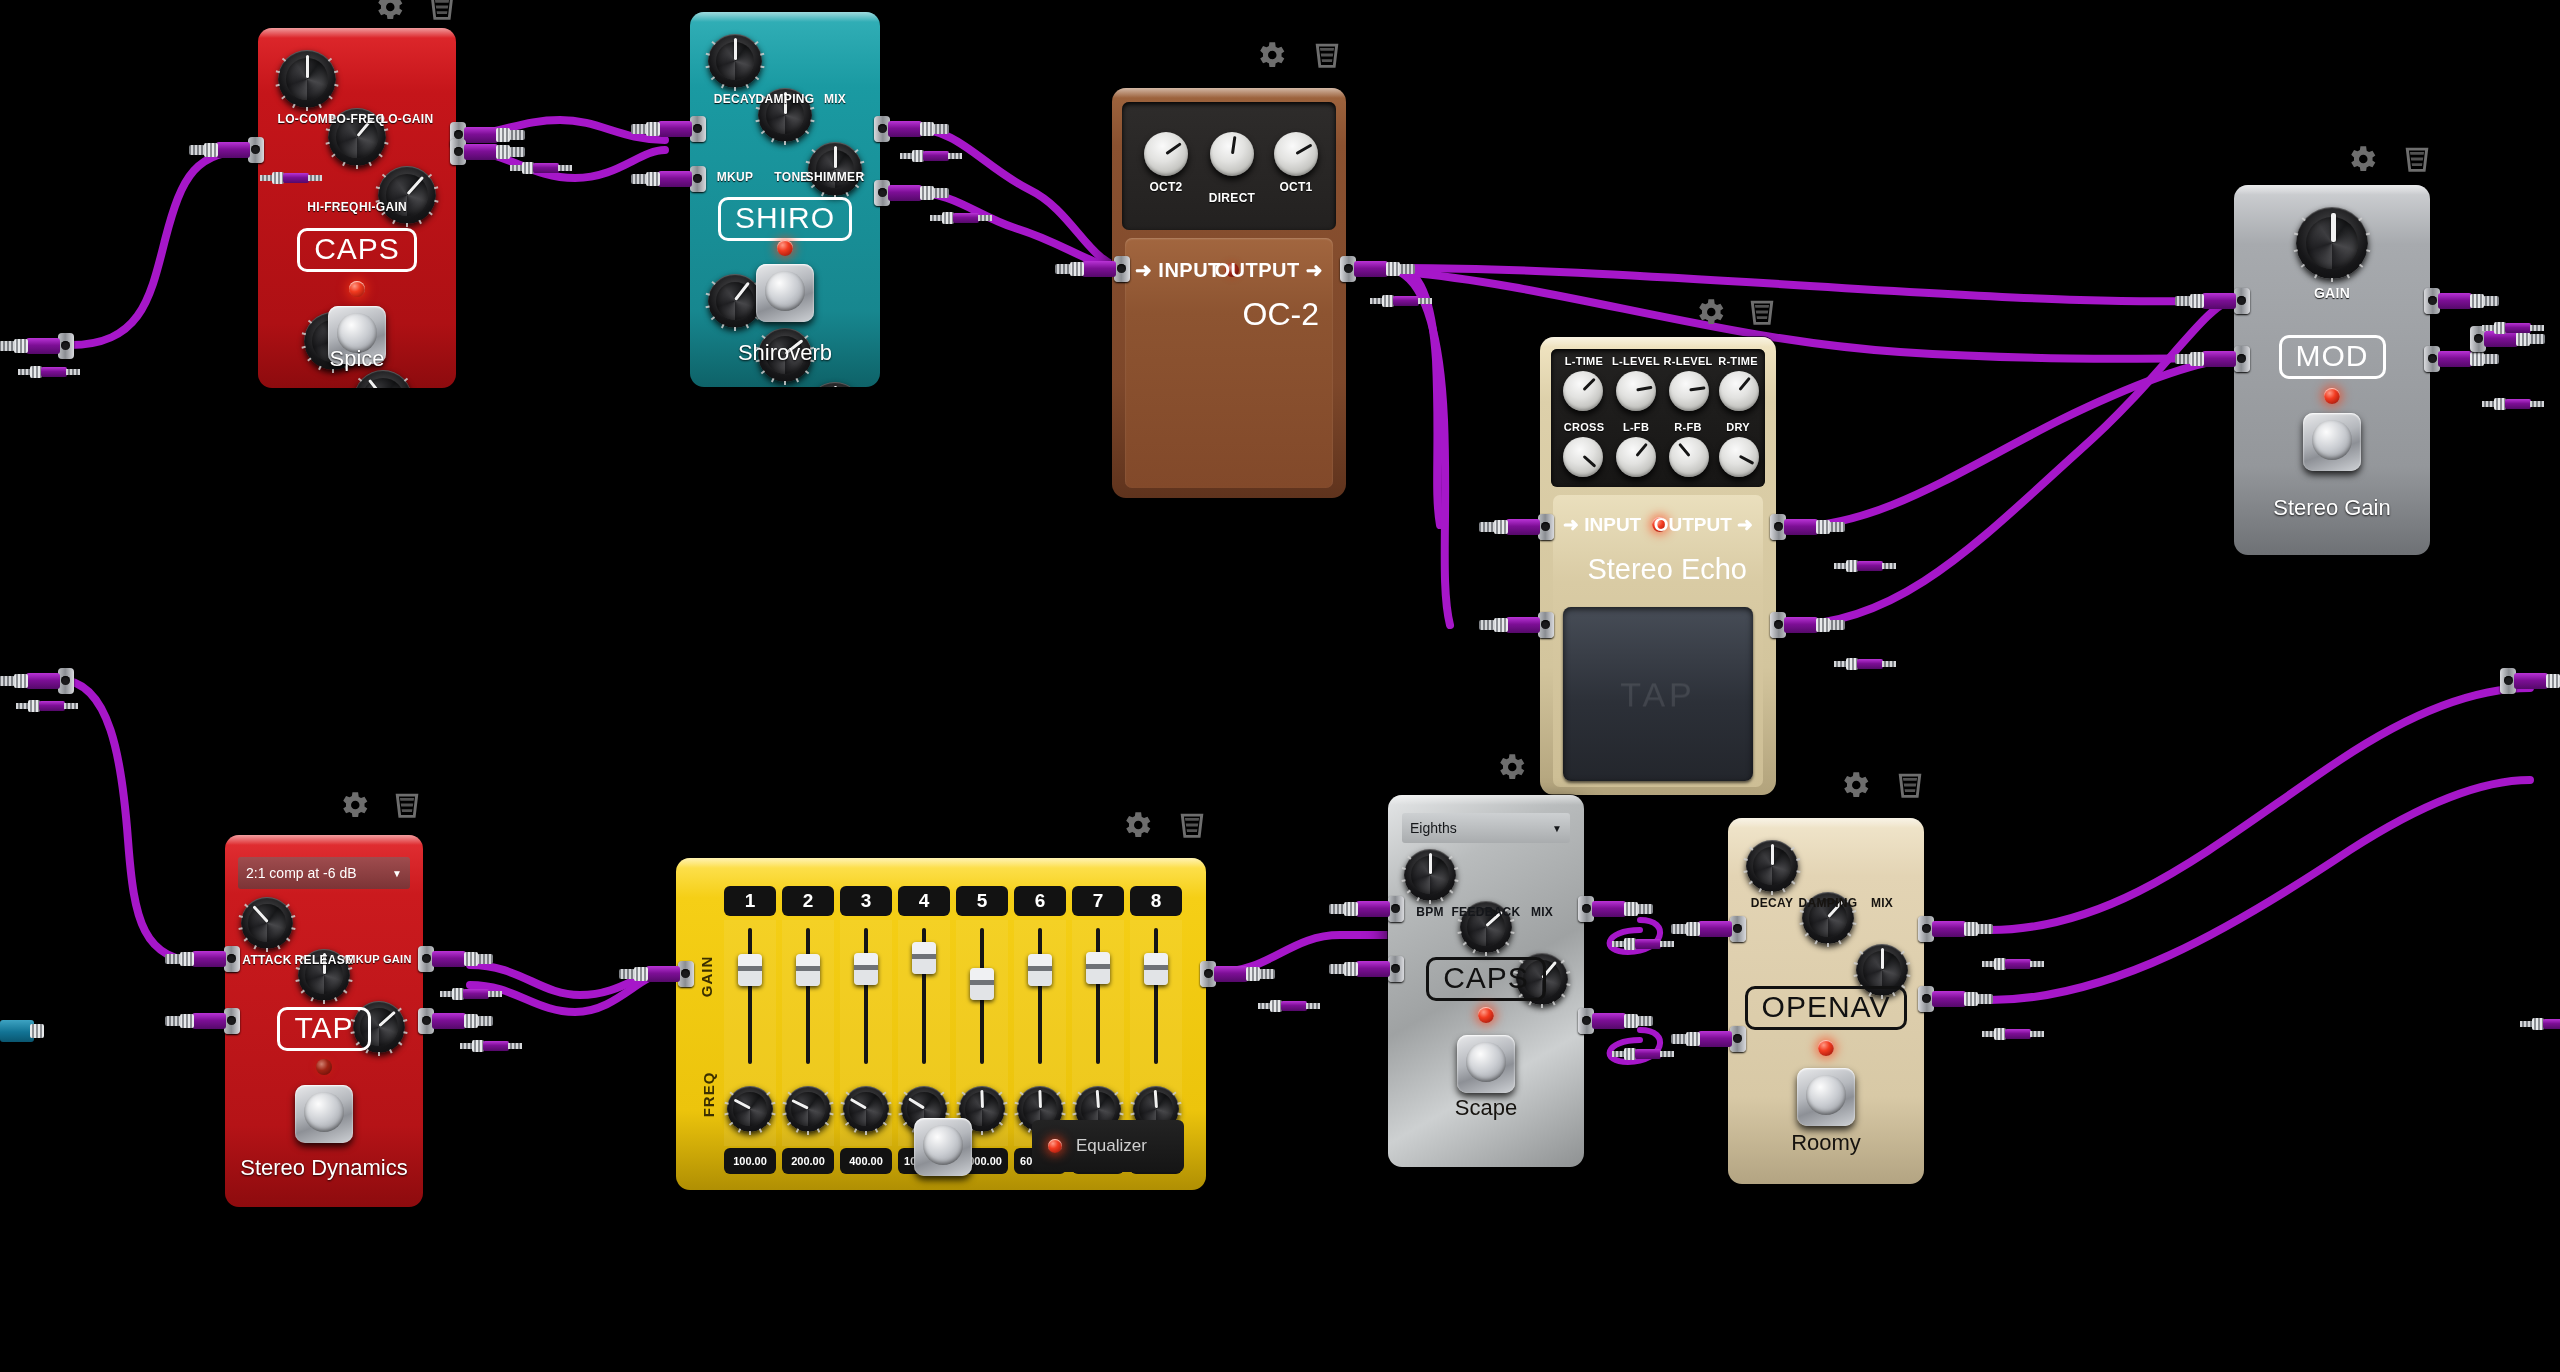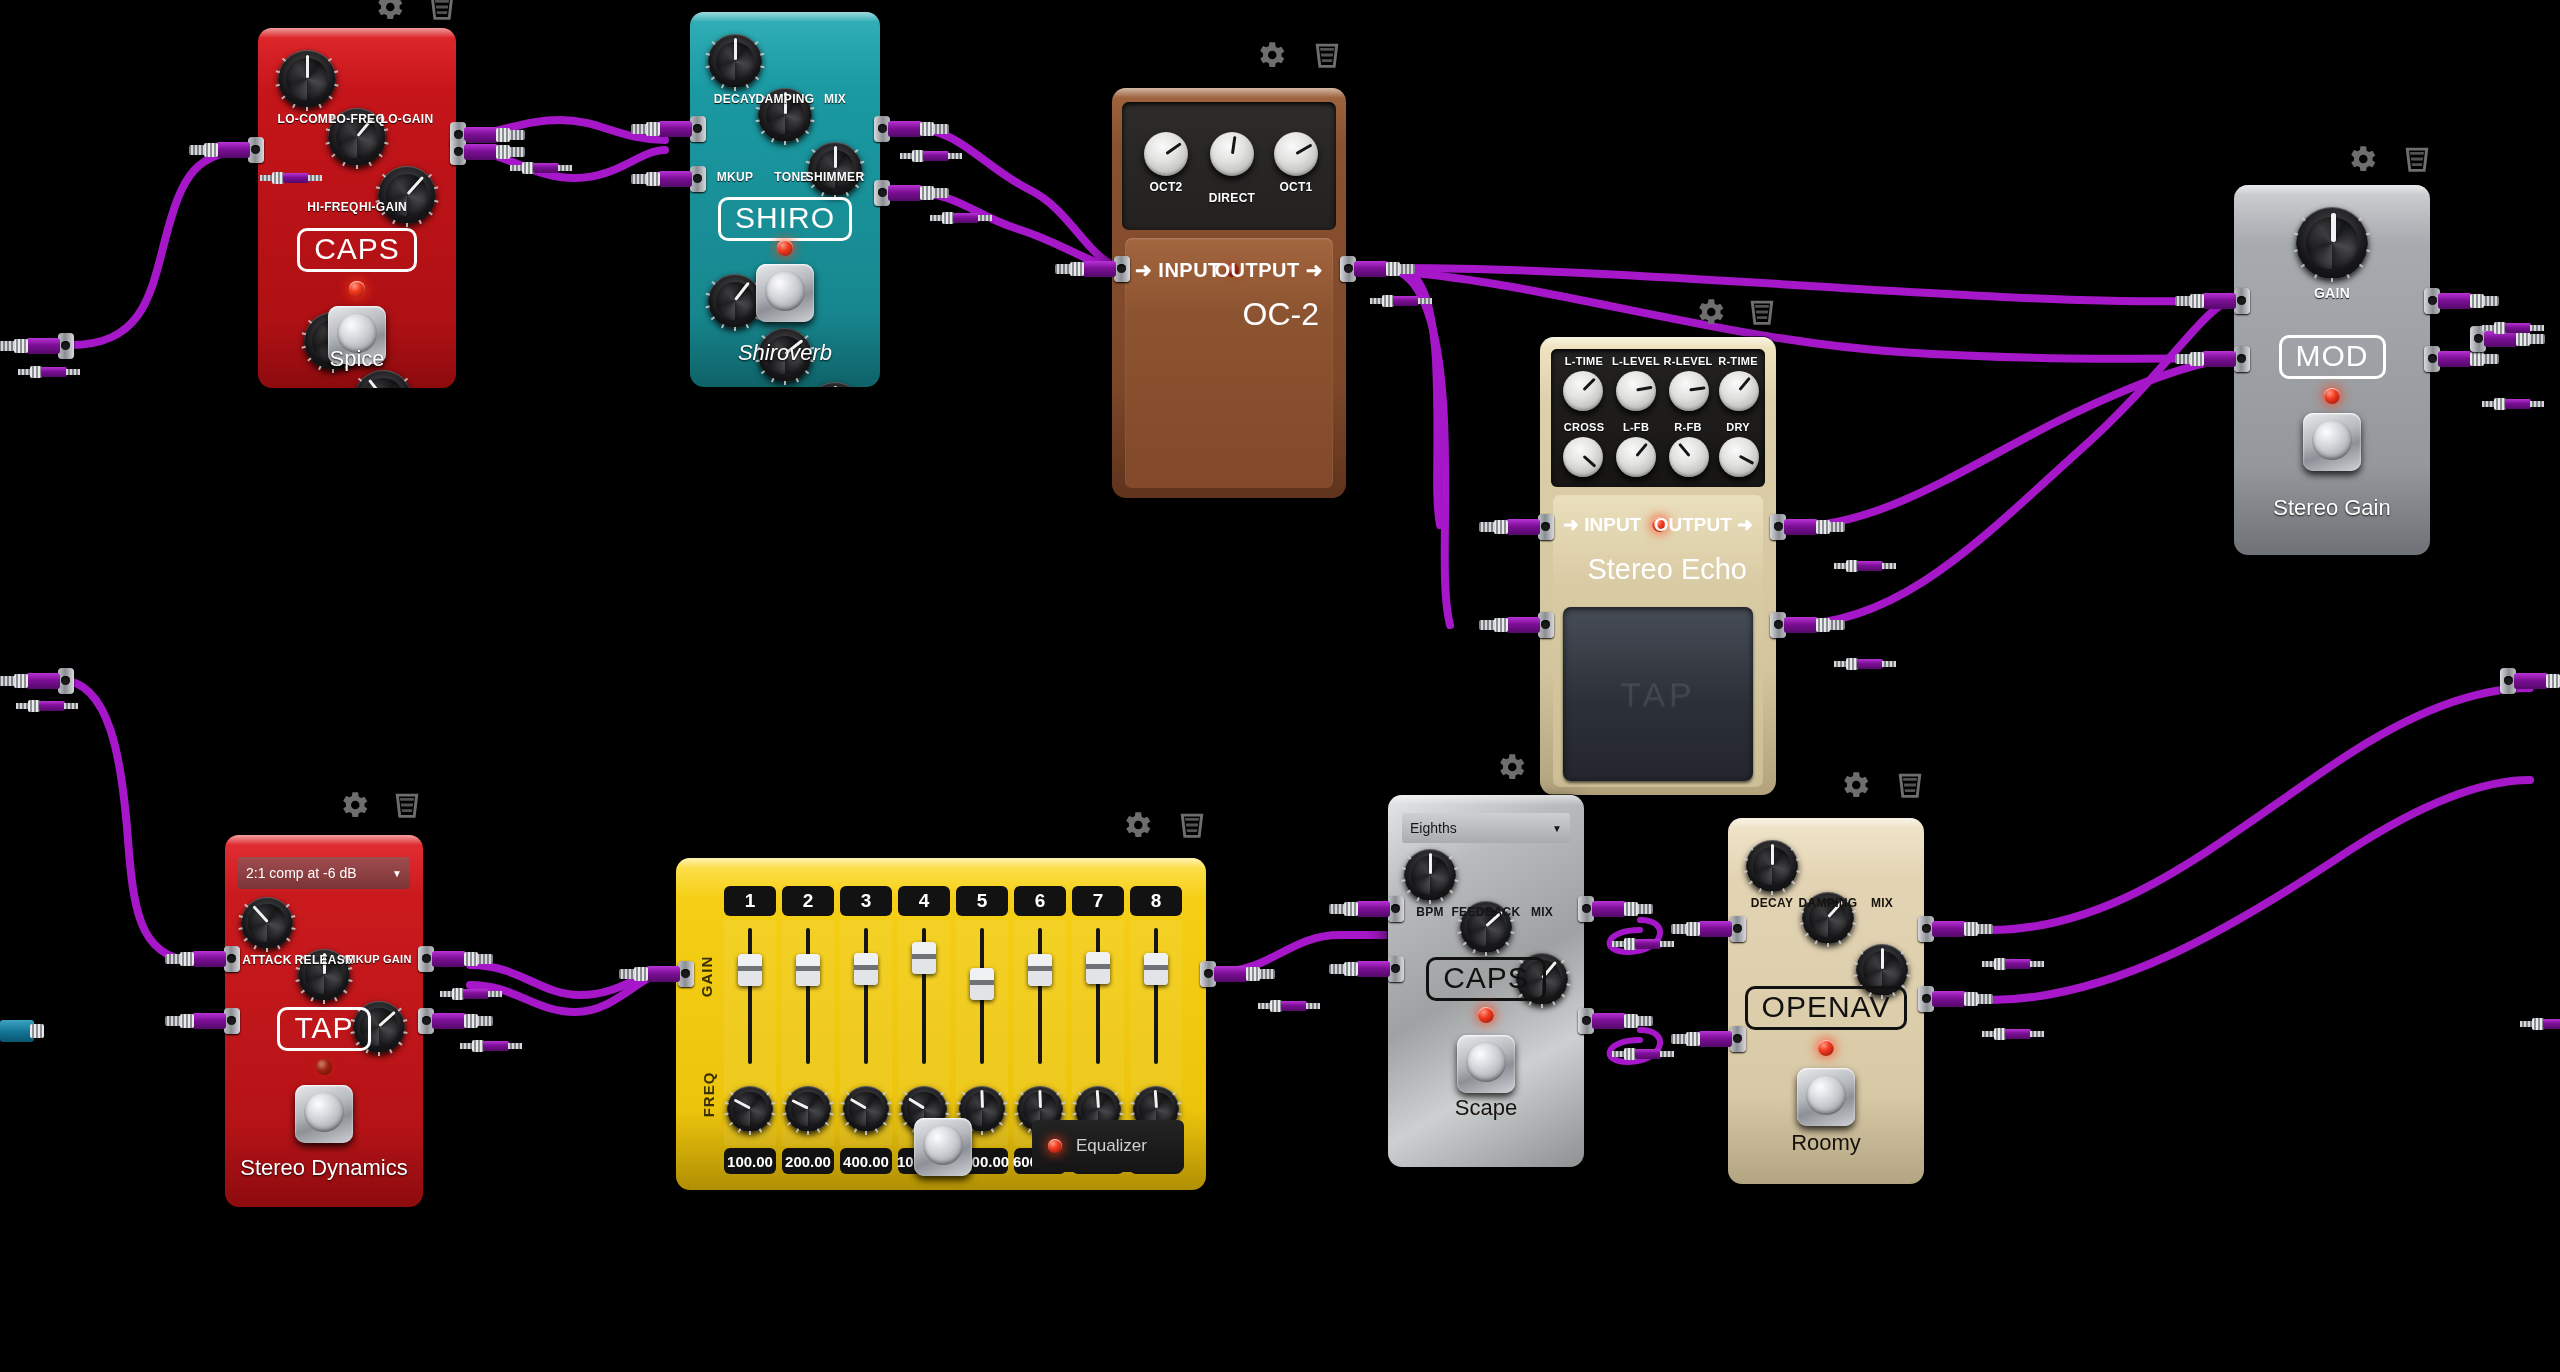--- a/index.html
+++ b/index.html
@@ -97,21 +97,21 @@
   .eqnum{height:30px;border-radius:6px;background:#121212;color:#fff;font-size:19px;
     display:flex;align-items:center;justify-content:center;font-weight:bold;}
   .eqtrackwrap{position:relative;height:152px;margin-top:4px;background:rgba(255,255,255,.07);}
   .eqtrack{position:absolute;left:50%;top:8px;bottom:8px;width:4px;margin-left:-2px;
     background:#151515;border-radius:2px;}
   .eqthumb{position:absolute;left:50%;width:24px;height:32px;margin-left:-12px;border-radius:4px;
     background:linear-gradient(#f0f1f3 0 38%,#6f7277 38% 52%,#e2e4e7 52% 100%);
     box-shadow:0 2px 4px rgba(0,0,0,.7);}
   .eqfreqwrap{position:relative;height:74px;background:rgba(255,255,255,.07);
     display:flex;align-items:center;justify-content:center;}
-  .eqval{height:26px;border-radius:6px;background:#121212;color:#fff;font-size:15px;
+  .eqval{height:26px;border-radius:6px;background:#121212;color:#fff;font-size:11px;
     display:flex;align-items:center;justify-content:center;font-weight:bold;margin-top:2px;}
   .eqaxis{position:absolute;color:#3a2f00;font-size:15px;font-weight:bold;
     transform:rotate(-90deg);transform-origin:50% 50%;letter-spacing:1px;}
 
   .screen{position:absolute;border-radius:6px;background:linear-gradient(#232323,#151515);
     display:flex;align-items:center;gap:14px;padding:0 16px;box-sizing:border-box;}
   .screen span{color:#cfcfcf;font-size:17px;}
 
   .treadle{position:absolute;border-radius:8px;
     background:linear-gradient(#474d57,#2c3038 55%,#23262c);
@@ -491,21 +491,21 @@
           <div class="pointer" style="transform:rotate(0deg)"></div>
           <div class="ticks"></div>
         </div>
       <div class="knoblabel" style="position:absolute;left:105px;top:158px;width:80px;color:#fff;">SHIMMER</div>
 
       <div style="position:absolute;left:0;right:0;top:185px;text-align:center;">
         <span class="badge">SHIRO</span>
       </div>
       <div class="led" style="position:absolute;left:87px;top:228px;"></div>
       <div class="stomp" style="position:absolute;left:66px;top:252px;"></div>
-      <div class="pname" style="top:328px;font-style:italic;">Shiroverb</div>
+      <div class="pname" style="top:328px;">Shiroverb</div>
     </div>
   </div>
   <div class="jack flip" style="left:632px;top:120px;">
       <div class="sock"></div>
       <div class="barrel"></div>
       <div class="ring"></div>
       <div class="tip"></div>
     </div>
   <div class="jack flip" style="left:632px;top:170px;">
       <div class="sock"></div>

